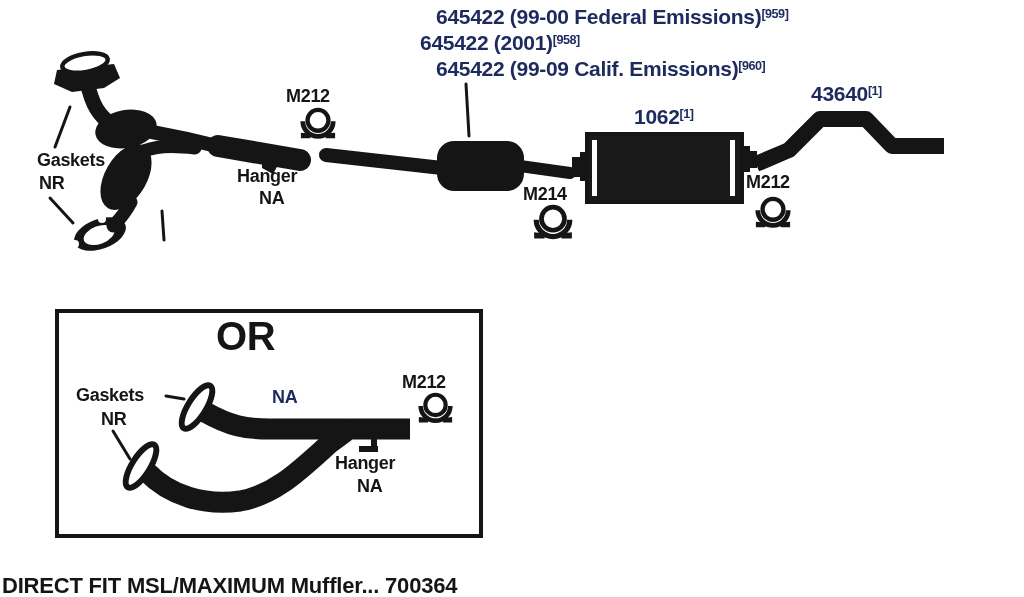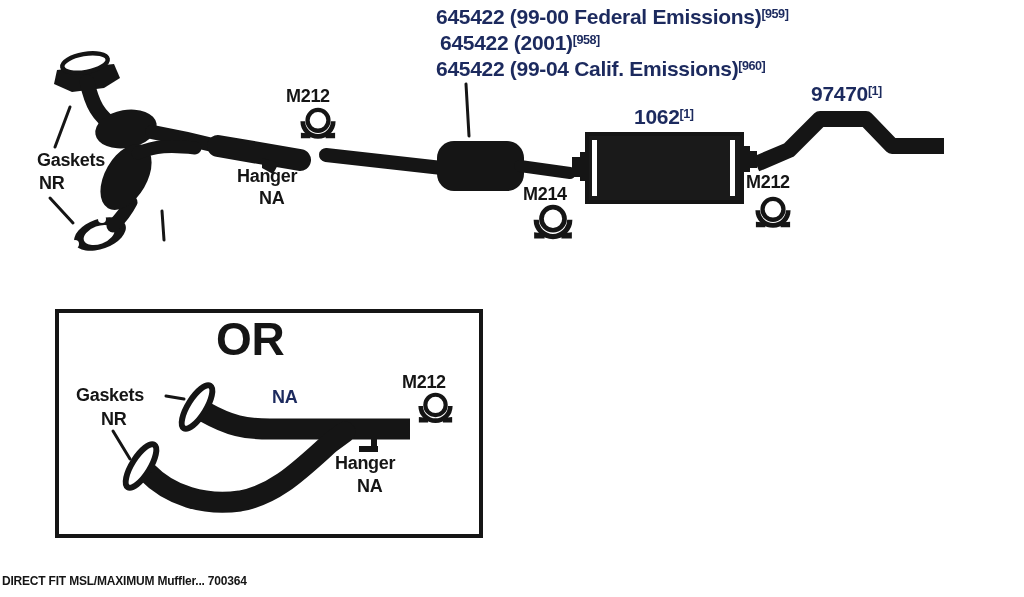--- a/index.html
+++ b/index.html
@@ -3,22 +3,22 @@
 <meta charset="utf-8">
 <style>
   html,body{margin:0;padding:0;background:#fff;}
   .stage{position:relative;width:944px;height:597px;background:#fff;overflow:hidden;
          font-family:"Liberation Sans",sans-serif;color:var(--ink,#151515);}
   svg.diagram{position:absolute;left:0;top:0;color:var(--ink,#151515);}
   .lbl{position:absolute;font-weight:bold;white-space:nowrap;line-height:1;
        color:var(--ink,#151515);letter-spacing:-0.3px;}
   .lbl sup{font-size:0.60em;vertical-align:0.45em;letter-spacing:-0.5px;}
   .navy{color:var(--navy,#1c2a5e);}
-  .fs21{font-size:21px;} .fs22{font-size:18px;} .fs36{font-size:46px;}
-  .footer{font-size:12px;letter-spacing:-0.2px;text-align:right;}
+  .fs21{font-size:21px;} .fs22{font-size:18px;} .fs36{font-size:40px;}
+  .footer{font-size:22px;letter-spacing:-0.2px;text-align:right;}
 </style>
 </head>
 <body>
 
 <div class="stage">
 
   <svg class="diagram" width="1024" height="597" viewBox="0 0 1024 597">
     <defs>
       <symbol id="clamp" viewBox="0 0 40 42">
         <path d="M4 16 A16 16 0 0 0 36 16" fill="none" stroke="currentColor" stroke-width="5"></path>
@@ -95,39 +95,39 @@
       <path d="M147 472 C170 496 205 506 240 501 C275 495 300 470 330 443 L345 432" fill="none" stroke="currentColor" stroke-width="21" stroke-linecap="round"></path>
       <ellipse cx="197" cy="407" rx="25" ry="9" transform="rotate(-58 197 407)" fill="#fff" stroke="currentColor" stroke-width="6"></ellipse>
       <ellipse cx="141" cy="466" rx="25" ry="9" transform="rotate(-58 141 466)" fill="#fff" stroke="currentColor" stroke-width="6"></ellipse>
       <rect x="359" y="446" width="19" height="6" fill="currentColor"></rect>
       <rect x="371" y="437" width="6" height="11" fill="currentColor"></rect>
     </g>
     <use href="#clamp" x="417" y="391" width="37" height="39"></use>
   </svg>
 
   <div class="lbl navy fs21" style="left:436px;top:6px"><span>645422 (99-00 Federal Emissions)</span><sup>[959]</sup></div>
-  <div class="lbl navy fs21" style="left:440px;top:32px"><span>645422 (2001)</span><sup>[958]</sup></div>
-  <div class="lbl navy fs21" style="left:436px;top:58px"><span>645422 (99-04 Calif. Emissions)</span><sup>[960]</sup></div>
+  <div class="lbl navy fs21" style="left:420px;top:32px"><span>645422 (2001)</span><sup>[958]</sup></div>
+  <div class="lbl navy fs21" style="left:436px;top:58px"><span>645422 (99-09 Calif. Emissions)</span><sup>[960]</sup></div>
 
   <div class="lbl fs22" style="left:286px;top:87px"><span>M212</span></div>
 
   <div class="lbl fs22" style="left:37px;top:151px"><span>Gaskets</span></div>
   <div class="lbl fs22" style="left:39px;top:174px"><span>NR</span></div>
 
   <div class="lbl fs22" style="left:237px;top:167px"><span>Hanger</span></div>
   <div class="lbl fs22" style="left:259px;top:189px"><span>NA</span></div>
 
 
   <div class="lbl fs22" style="left:523px;top:185px"><span>M214</span></div>
 
   <div class="lbl navy fs21" style="left:634px;top:106px"><span>1062</span><sup>[1]</sup></div>
 
   <div class="lbl fs22" style="left:746px;top:173px"><span>M212</span></div>
 
-  <div class="lbl navy fs21" style="left:811px;top:83px"><span>97470</span><sup>[1]</sup></div>
+  <div class="lbl navy fs21" style="left:811px;top:83px"><span>43640</span><sup>[1]</sup></div>
 
   <div class="lbl fs22" style="left:956px;top:56px"><span>8070</span></div>
 
   <div class="lbl fs36" style="left:216px;top:316px"><span>OR</span></div>
   <div class="lbl fs22" style="left:76px;top:386px"><span>Gaskets</span></div>
   <div class="lbl fs22" style="left:101px;top:410px"><span>NR</span></div>
   <div class="lbl navy fs22" style="left:272px;top:388px"><span>NA</span></div>
   <div class="lbl fs22" style="left:402px;top:373px"><span>M212</span></div>
   <div class="lbl fs22" style="left:335px;top:454px"><span>Hanger</span></div>
   <div class="lbl fs22" style="left:357px;top:477px"><span>NA</span></div>

